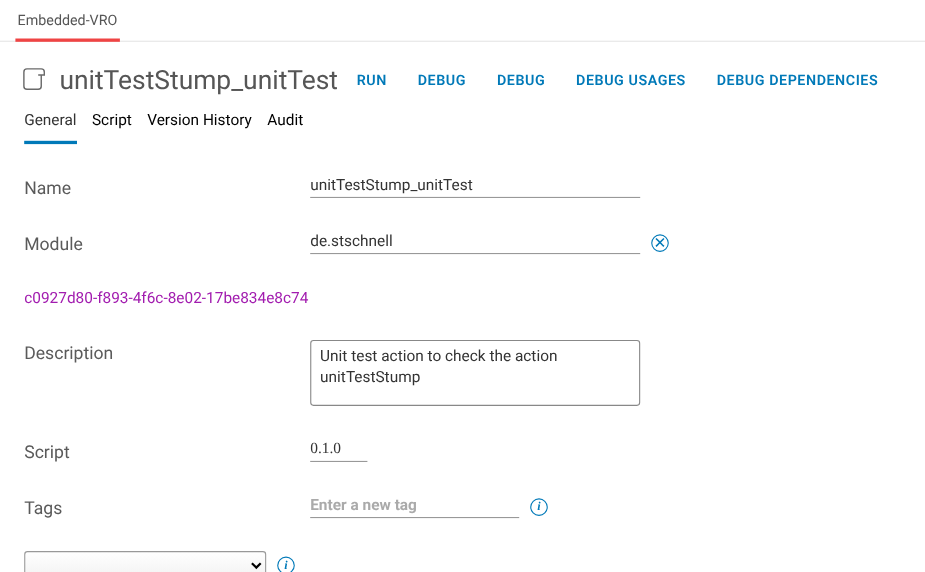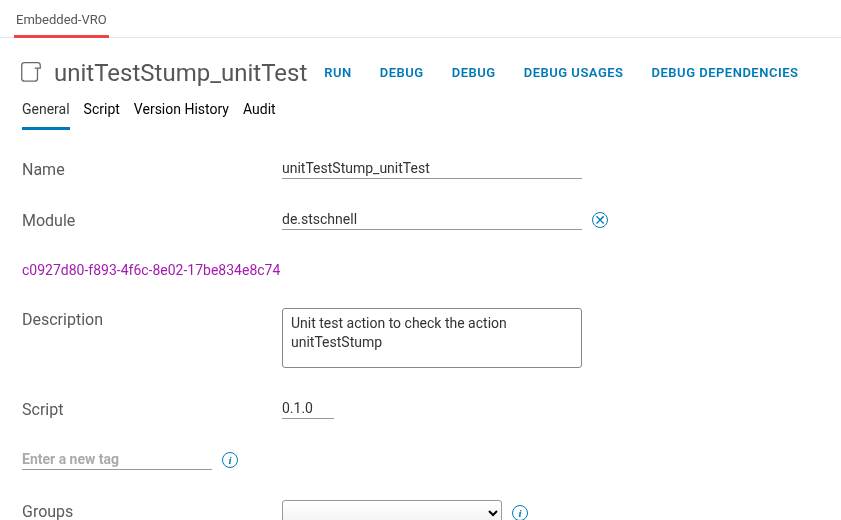--- a/index.html
+++ b/index.html
@@ -110,20 +110,21 @@
       padding: 2px 0;
       font-size: 14px;
       color: #333;
       width: 300px;
       outline: none;
       background: transparent;
       font-family: inherit;
     }
     .underline-input.short {
       width: 52px;
+      font-family: Liberation Serif, serif;
     }
     .underline-input::placeholder {
       color: #aaa;
     }
     .static-value {
       font-size: 14px;
       color: #a21caf;
       padding-top: 2px;
     }
     .desc-textarea {
@@ -247,28 +248,28 @@
   </div>
 
   <div class="form-row">
     <div class="form-label">Script</div>
     <div class="form-control-wrap">
       <input class="underline-input short" value="0.1.0" style="">
     </div>
   </div>
 
   <div class="form-row">
+    <div class="form-label">Tags</div>
     <div class="form-control-wrap">
       <input class="underline-input tag-wrap" placeholder="Enter a new tag" style="">
       <span class="info-icon">i</span>
     </div>
   </div>
 
   <div class="form-row">
-    <div class="form-label">Groups</div>
     <div class="form-control-wrap">
       <select class="group-select">
         <option></option>
       </select>
       <span class="info-icon">i</span>
     </div>
   </div>
 
 </div>
 

